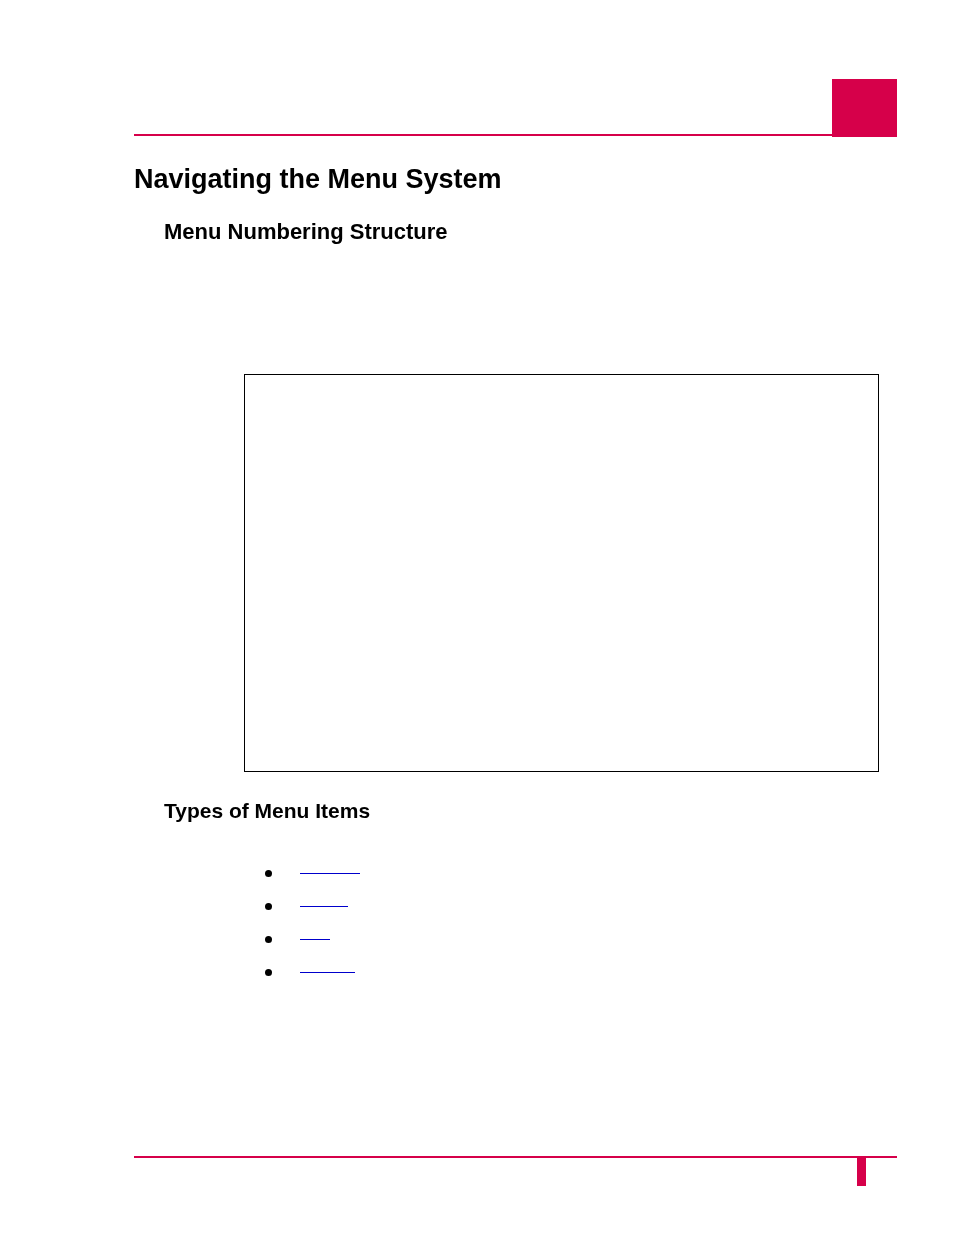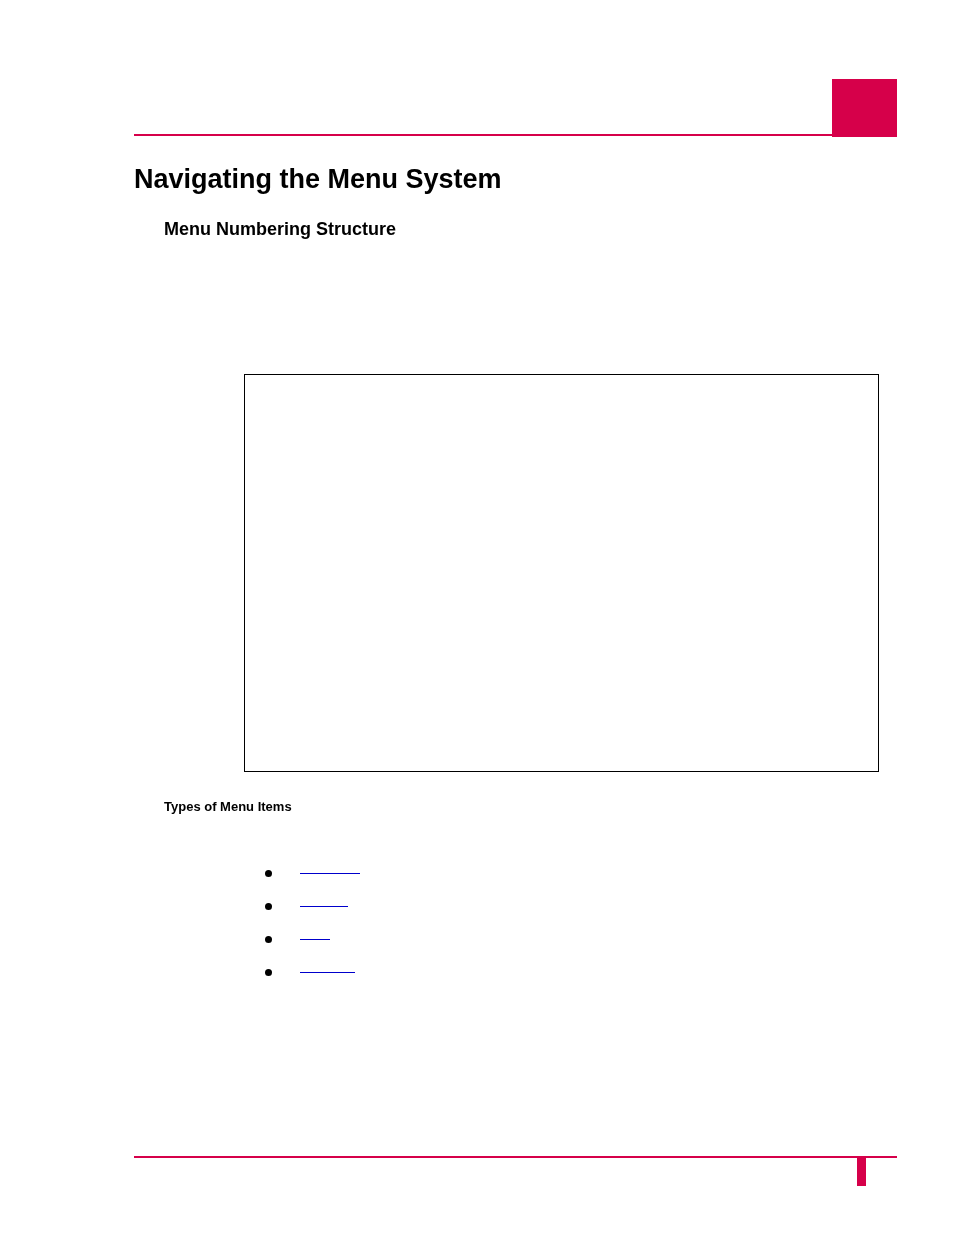--- a/index.html
+++ b/index.html
@@ -31,37 +31,37 @@
       top: 140px;
       left: 110px;
       font-size: 27px;
       font-weight: bold;
       color: #000;
     }
     .sub-heading-1 {
       position: absolute;
       top: 195px;
       left: 140px;
-      font-size: 18px;
+      font-size: 22px;
       font-weight: bold;
       color: #000;
     }
     .diagram-box {
       position: absolute;
       top: 350px;
       left: 220px;
       width: 635px;
       height: 398px;
       border: 1px solid #000;
     }
     .sub-heading-2 {
       position: absolute;
       top: 775px;
       left: 140px;
-      font-size: 13px;
+      font-size: 21px;
       font-weight: bold;
       color: #000;
     }
     .link-list {
       position: absolute;
       top: 830px;
       left: 225px;
     }
     .link-item {
       display: flex;

